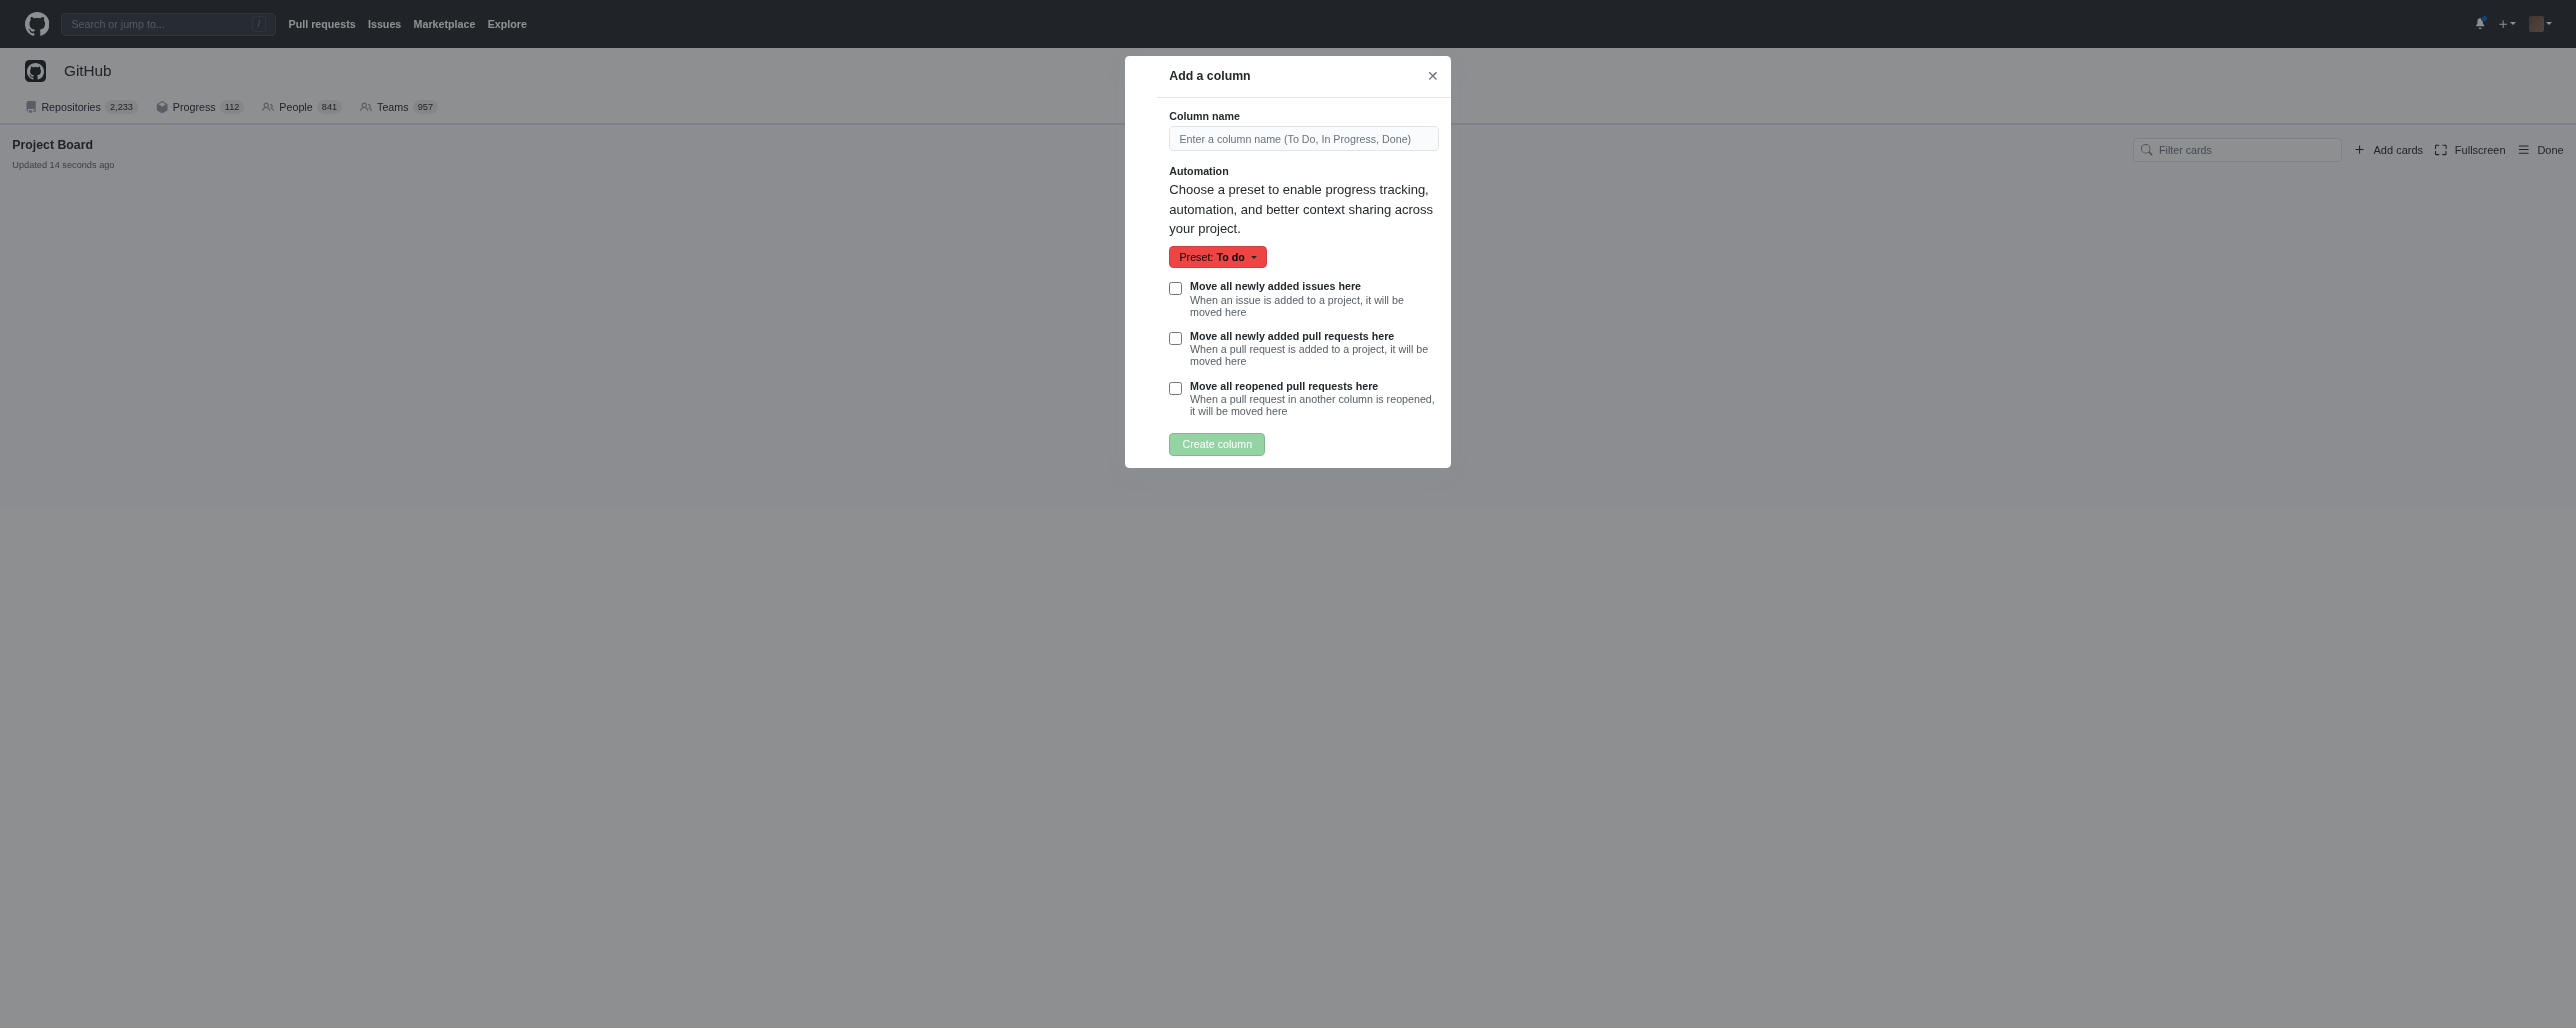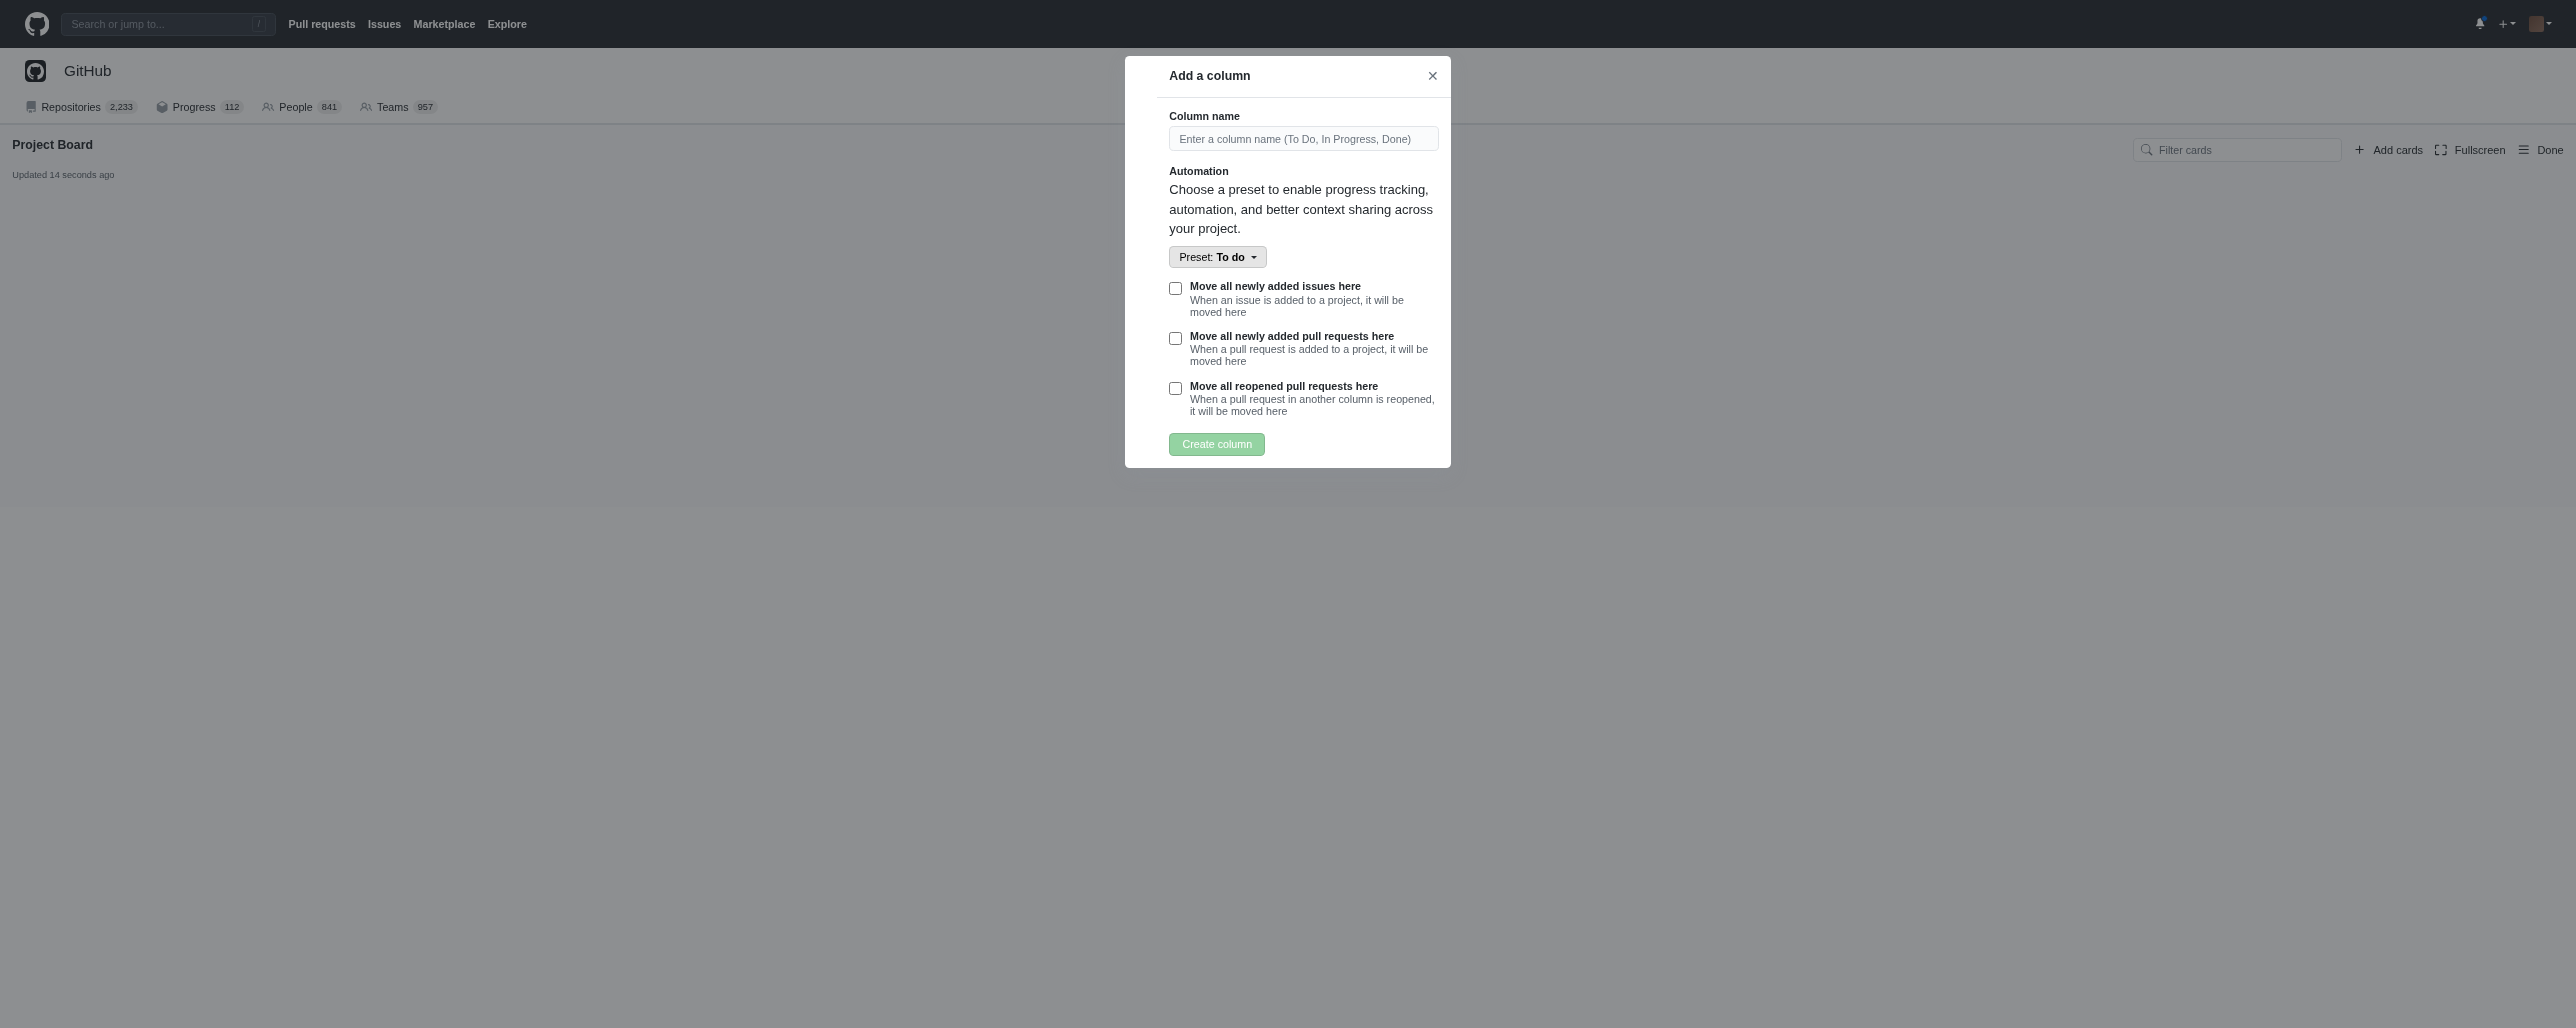--- a/index.html
+++ b/index.html
@@ -164,21 +164,21 @@
       justify-content: space-between;
       align-items: flex-start;
     }
     .proj-title {
       font-size: 12.3px;
       font-weight: 600;
     }
     .proj-updated {
       font-size: 9.2px;
       color: #586069;
-      margin-top: 18px;
+      margin-top: 8px;
       text-align: center;
     }
     .proj-tools {
       display: flex;
       align-items: center;
       gap: 12.3px;
     }
     .filter-box {
       width: 209px;
       height: 24.5px;
@@ -254,21 +254,21 @@
       color: #24292e;
       font-size: 13px;
       line-height: 1.5;
     }
     .preset-btn {
       margin-top: 7.7px;
       display: inline-flex;
       align-items: center;
       border: 0.8px solid rgba(27,31,35,0.15);
       border-radius: 4.6px;
-      background: #e5e5e5;
+      background: #ef4444;
       padding: 3.8px 9.2px;
       font-size: 10.7px;
       cursor: pointer;
       gap: 3.1px;
     }
     .preset-btn .caret-dark {
       display:inline-block;width:0;height:0;
       border-left:3.1px solid transparent;border-right:3.1px solid transparent;
       border-top:3.1px solid #24292e; margin-left: 3.1px;
     }

